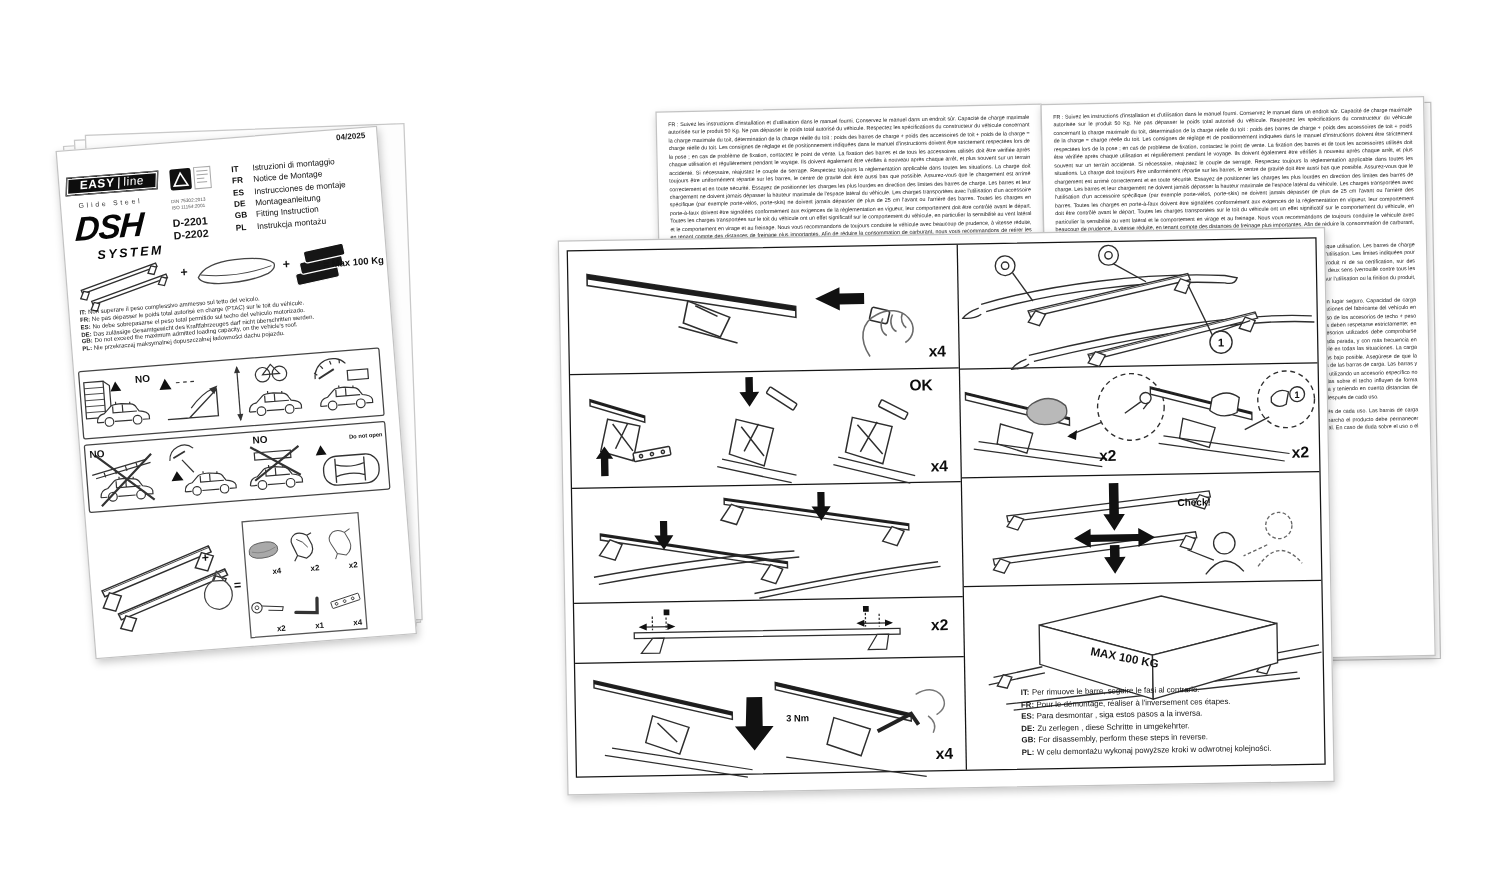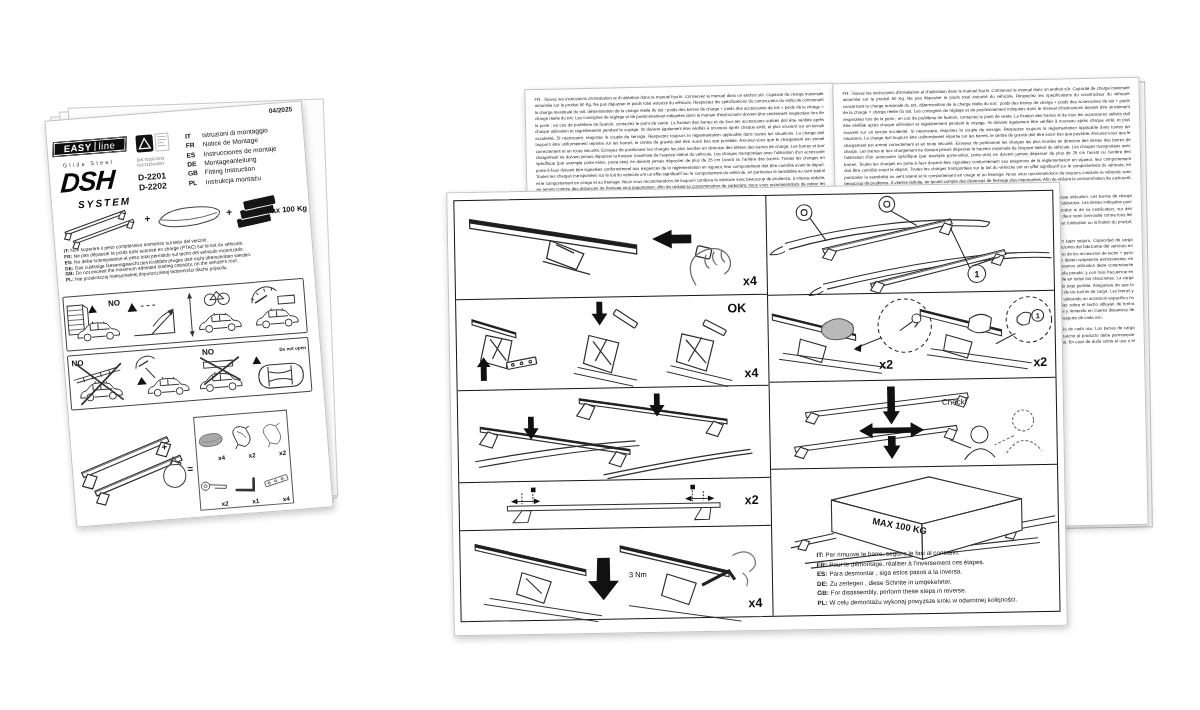--- a/index.html
+++ b/index.html
@@ -55,21 +55,21 @@
   .innerB{left:837px;top:80px;width:307px;height:448px;transform:rotate(-1.2deg);z-index:3;padding:7px 9px;}
   .tiny{font-size:4.3px;line-height:1.5;text-align:justify;color:#1c1c1c;margin:0 0 5px 0;}
   
   .front{left:450px;top:187px;width:614px;height:444px;transform:rotate(-1deg);z-index:6;}
   .grid{position:absolute;left:6px;top:7px;right:6px;bottom:13px;border:1.6px solid #151515;display:flex;}
   .colL{width:311px;flex:none;border-right:1.6px solid #151515;display:flex;flex-direction:column;}
   .colR{flex:1;display:flex;flex-direction:column;}
   .cell{position:relative;border-bottom:1.6px solid #151515;}
   .cell:last-child{border-bottom:none;}
   .qty{position:absolute;font-weight:800;font-size:12.5px;color:#0c0c0c;}
-  .torque{position:absolute;font-weight:400;font-size:7.5px;color:#0c0c0c;}
+  .torque{position:absolute;font-weight:700;font-size:7.5px;color:#0c0c0c;}
   .art{position:absolute;left:2px;top:2px;}
   .disasm{position:absolute;left:44px;bottom:8px;width:240px;}
   .drow{font-size:6.3px;line-height:1.5;color:#161616;display:flex;}
   .drow b{flex:none;margin-right:2px;}
   svg{overflow:visible;}
 </style>
 </head>
 <body>
 
 

